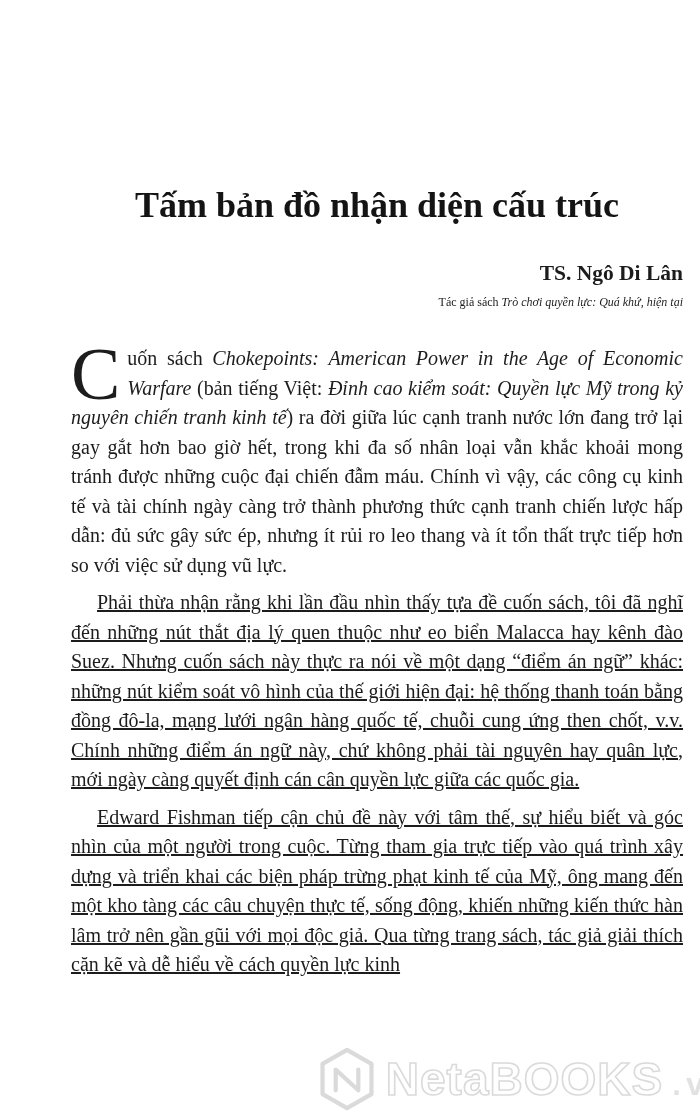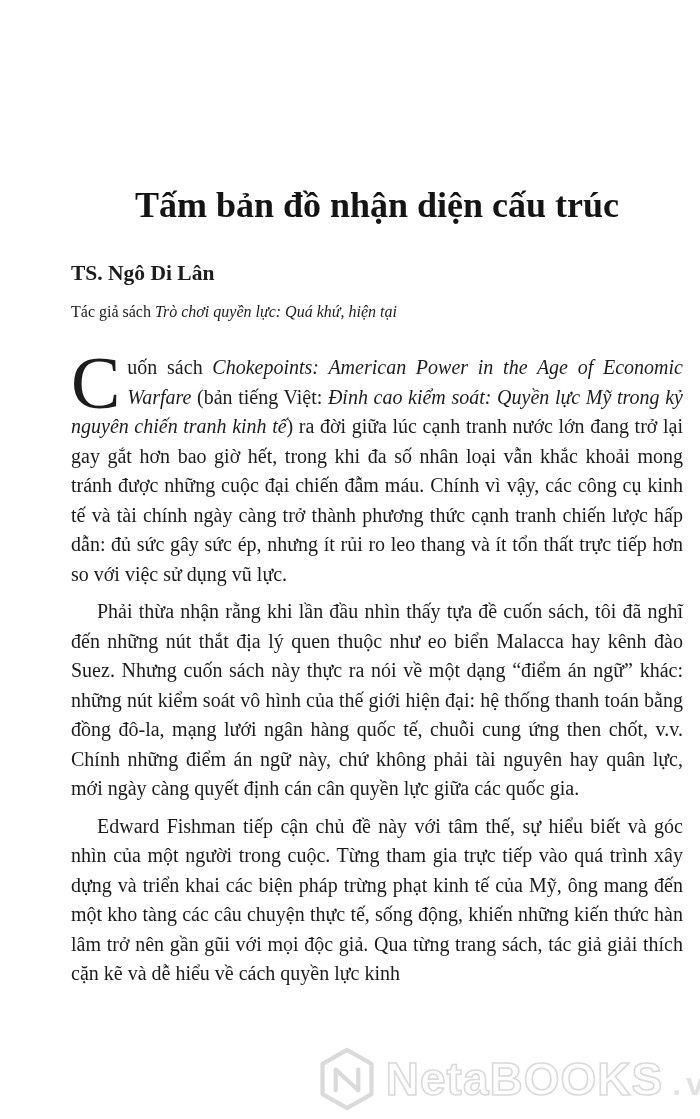--- a/index.html
+++ b/index.html
@@ -21,39 +21,39 @@
     margin: 0;
     padding-top: 180px;
     text-align: center;
     font-size: 36px;
     line-height: 51px;
     font-weight: 700;
     color: #141414;
   }
   .author-block {
     margin-top: 27px;
+    text-align: right;
     line-height: 29px;
   }
   .author-name {
     font-size: 21.5px;
     font-weight: 700;
     line-height: 30px;
   }
   .byline-line {
-    font-size: 16px;
-    margin-top: 9px;
+    font-size: 12px;
   }
   .body-text {
     margin-top: 27px;
     font-size: 20px;
     line-height: 29.5px;
     text-align: justify;
   }
   .para { margin: 0 0 8px 0; }
-  .para.indent { text-indent: 26px; }
+  .para.indent { text-indent: 26px; text-decoration: underline; }
   .dropcap {
     float: left;
     font-size: 74px;
     line-height: 54px;
     margin: 3px 7px 0 0;
     font-weight: 400;
     color: #1c1c1c;
   }
   .watermark {
     position: absolute;

